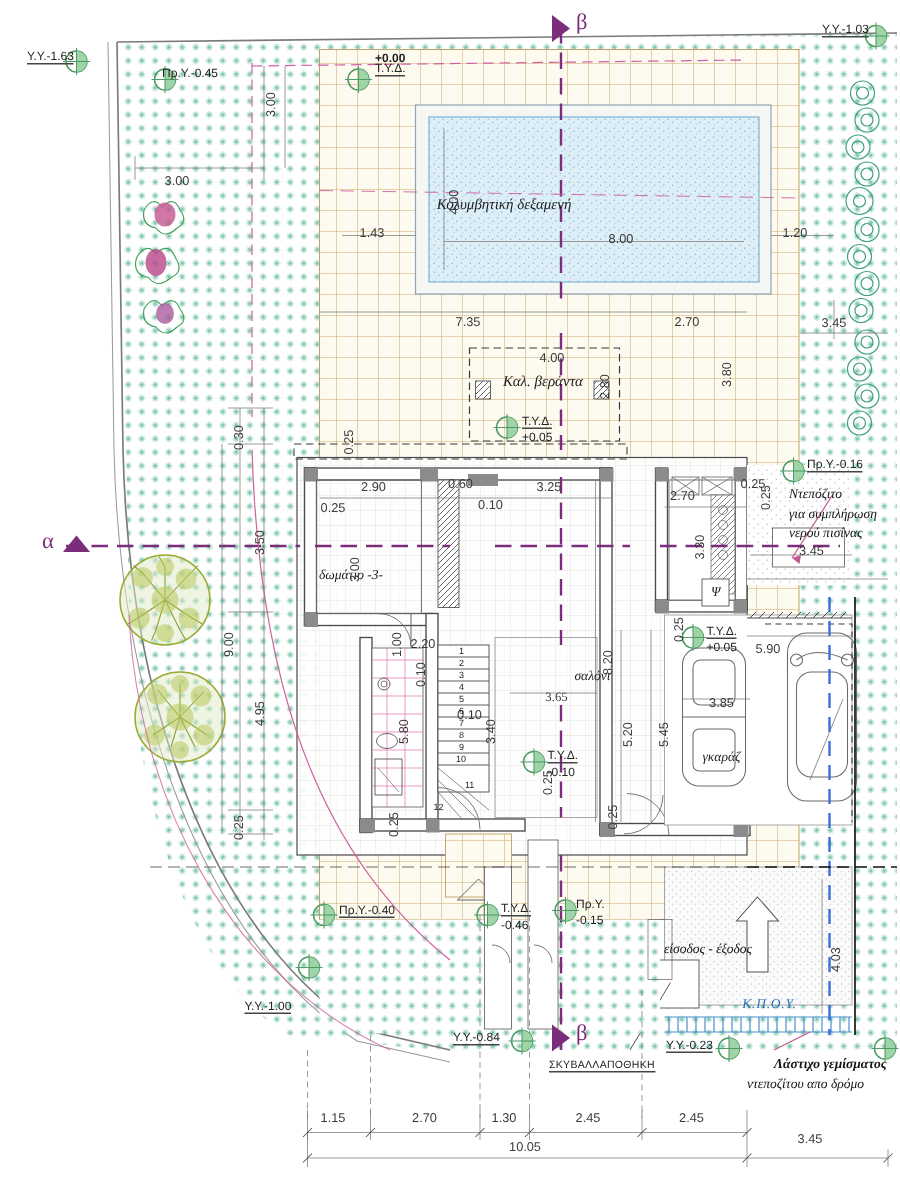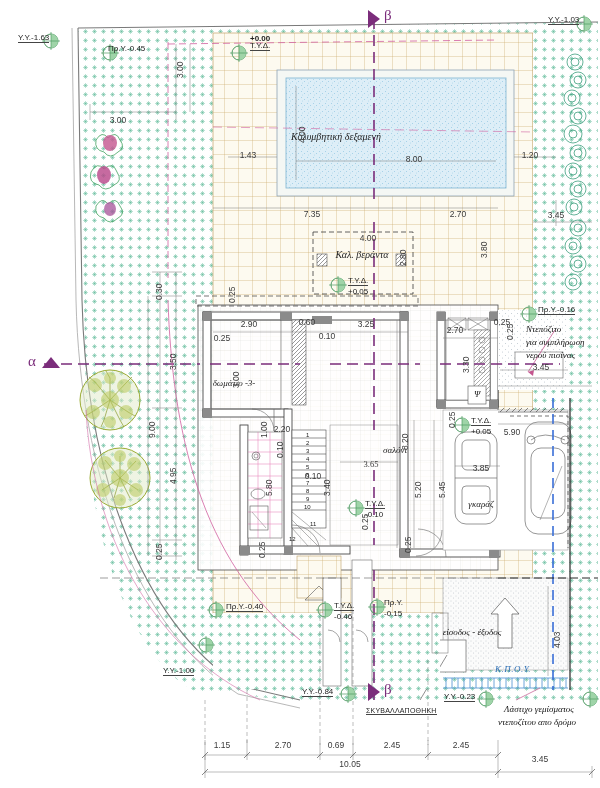--- a/index.html
+++ b/index.html
@@ -579,21 +579,21 @@
 <div class="lbl room" style="left:371px;top:446px;transform:translateX(-50%);margin-left:24px;">σαλόνι</div>
 <div class="lbl room" style="left:481px;top:500px;transform:translateX(-50%);">γκαράζ</div>
 <div class="lbl room" style="left:474px;top:390px;">Ψ</div>
 
 <div class="lbl note" style="left:526px;top:325px;">Ντεπόζιτο</div>
 <div class="lbl note" style="left:526px;top:338px;">για συμπλήρωση</div>
 <div class="lbl note" style="left:526px;top:351px;">νερού πισίνας</div>
 <div class="lbl note" style="left:472px;top:628px;transform:translateX(-50%);">είσοδος - έξοδος</div>
 <div class="lbl kpoy" style="left:513px;top:665px;transform:translateX(-50%);">Κ.Π.Ο.Υ.</div>
 <div class="lbl skv u" style="left:366px;top:707px;">ΣΚΥΒΑΛΛΑΠΟΘΗΚΗ</div>
-<div class="lbl note" style="left:504px;top:705px;">Λάστιχο γεμίσματος</div>
+<div class="lbl note" style="left:516px;top:705px;font-weight:bold;">Λάστιχο γεμίσματος</div>
 <div class="lbl note" style="left:498px;top:718px;">ντεποζίτου απο δρόμο</div>
 
 <div class="lbl dim" style="left:118px;top:116px;transform:translateX(-50%);">3.00</div>
 <div class="lbl dim" style="left:248px;top:151px;transform:translateX(-50%);">1.43</div>
 <div class="lbl dim" style="left:398px;top:155px;transform:translateX(-50%);margin-left:16px;">8.00</div>
 <div class="lbl dim" style="left:530px;top:151px;transform:translateX(-50%);">1.20</div>
 <div class="lbl dim" style="left:312px;top:210px;transform:translateX(-50%);">7.35</div>
 <div class="lbl dim" style="left:458px;top:210px;transform:translateX(-50%);">2.70</div>
 <div class="lbl dim" style="left:556px;top:211px;transform:translateX(-50%);">3.45</div>
 <div class="lbl dim" style="left:368px;top:234px;transform:translateX(-50%);">4.00</div>
@@ -606,21 +606,21 @@
 <div class="lbl dim" style="left:502px;top:318px;transform:translateX(-50%);">0.25</div>
 <div class="lbl dim" style="left:541px;top:363px;transform:translateX(-50%);">3.45</div>
 <div class="lbl dim" style="left:282px;top:425px;transform:translateX(-50%);">2.20</div>
 <div class="lbl dim" style="left:313px;top:472px;transform:translateX(-50%);">0.10</div>
 <div class="lbl dim" style="left:540px;top:755px;transform:translateX(-50%);">3.45</div>
 <div class="lbl dim" style="left:512px;top:428px;transform:translateX(-50%);">5.90</div>
 <div class="lbl dim" style="left:481px;top:464px;transform:translateX(-50%);">3.85</div>
 <div class="lbl dim" style="left:371px;top:460px;transform:translateX(-50%);font-family:Liberation Serif, serif;">3.65</div>
 <div class="lbl dim" style="left:222px;top:741px;transform:translateX(-50%);text-align:right;">1.15</div>
 <div class="lbl dim" style="left:283px;top:741px;transform:translateX(-50%);">2.70</div>
-<div class="lbl dim" style="left:336px;top:741px;transform:translateX(-50%);">0.69</div>
+<div class="lbl dim" style="left:336px;top:741px;transform:translateX(-50%);">1.30</div>
 <div class="lbl dim" style="left:392px;top:741px;transform:translateX(-50%);">2.45</div>
 <div class="lbl dim" style="left:461px;top:741px;transform:translateX(-50%);">2.45</div>
 <div class="lbl dim" style="left:350px;top:760px;transform:translateX(-50%);">10.05</div>
 
 <div class="lbl dimv" style="left:176px;top:78px;">3.00</div>
 <div class="lbl dimv" style="left:298px;top:143px;">4.00</div>
 <div class="lbl dimv" style="left:399px;top:266px;">2.80</div>
 <div class="lbl dimv" style="left:480px;top:258px;">3.80</div>
 <div class="lbl dimv" style="left:155px;top:300px;">0.30</div>
 <div class="lbl dimv" style="left:169px;top:370px;">3.50</div>

